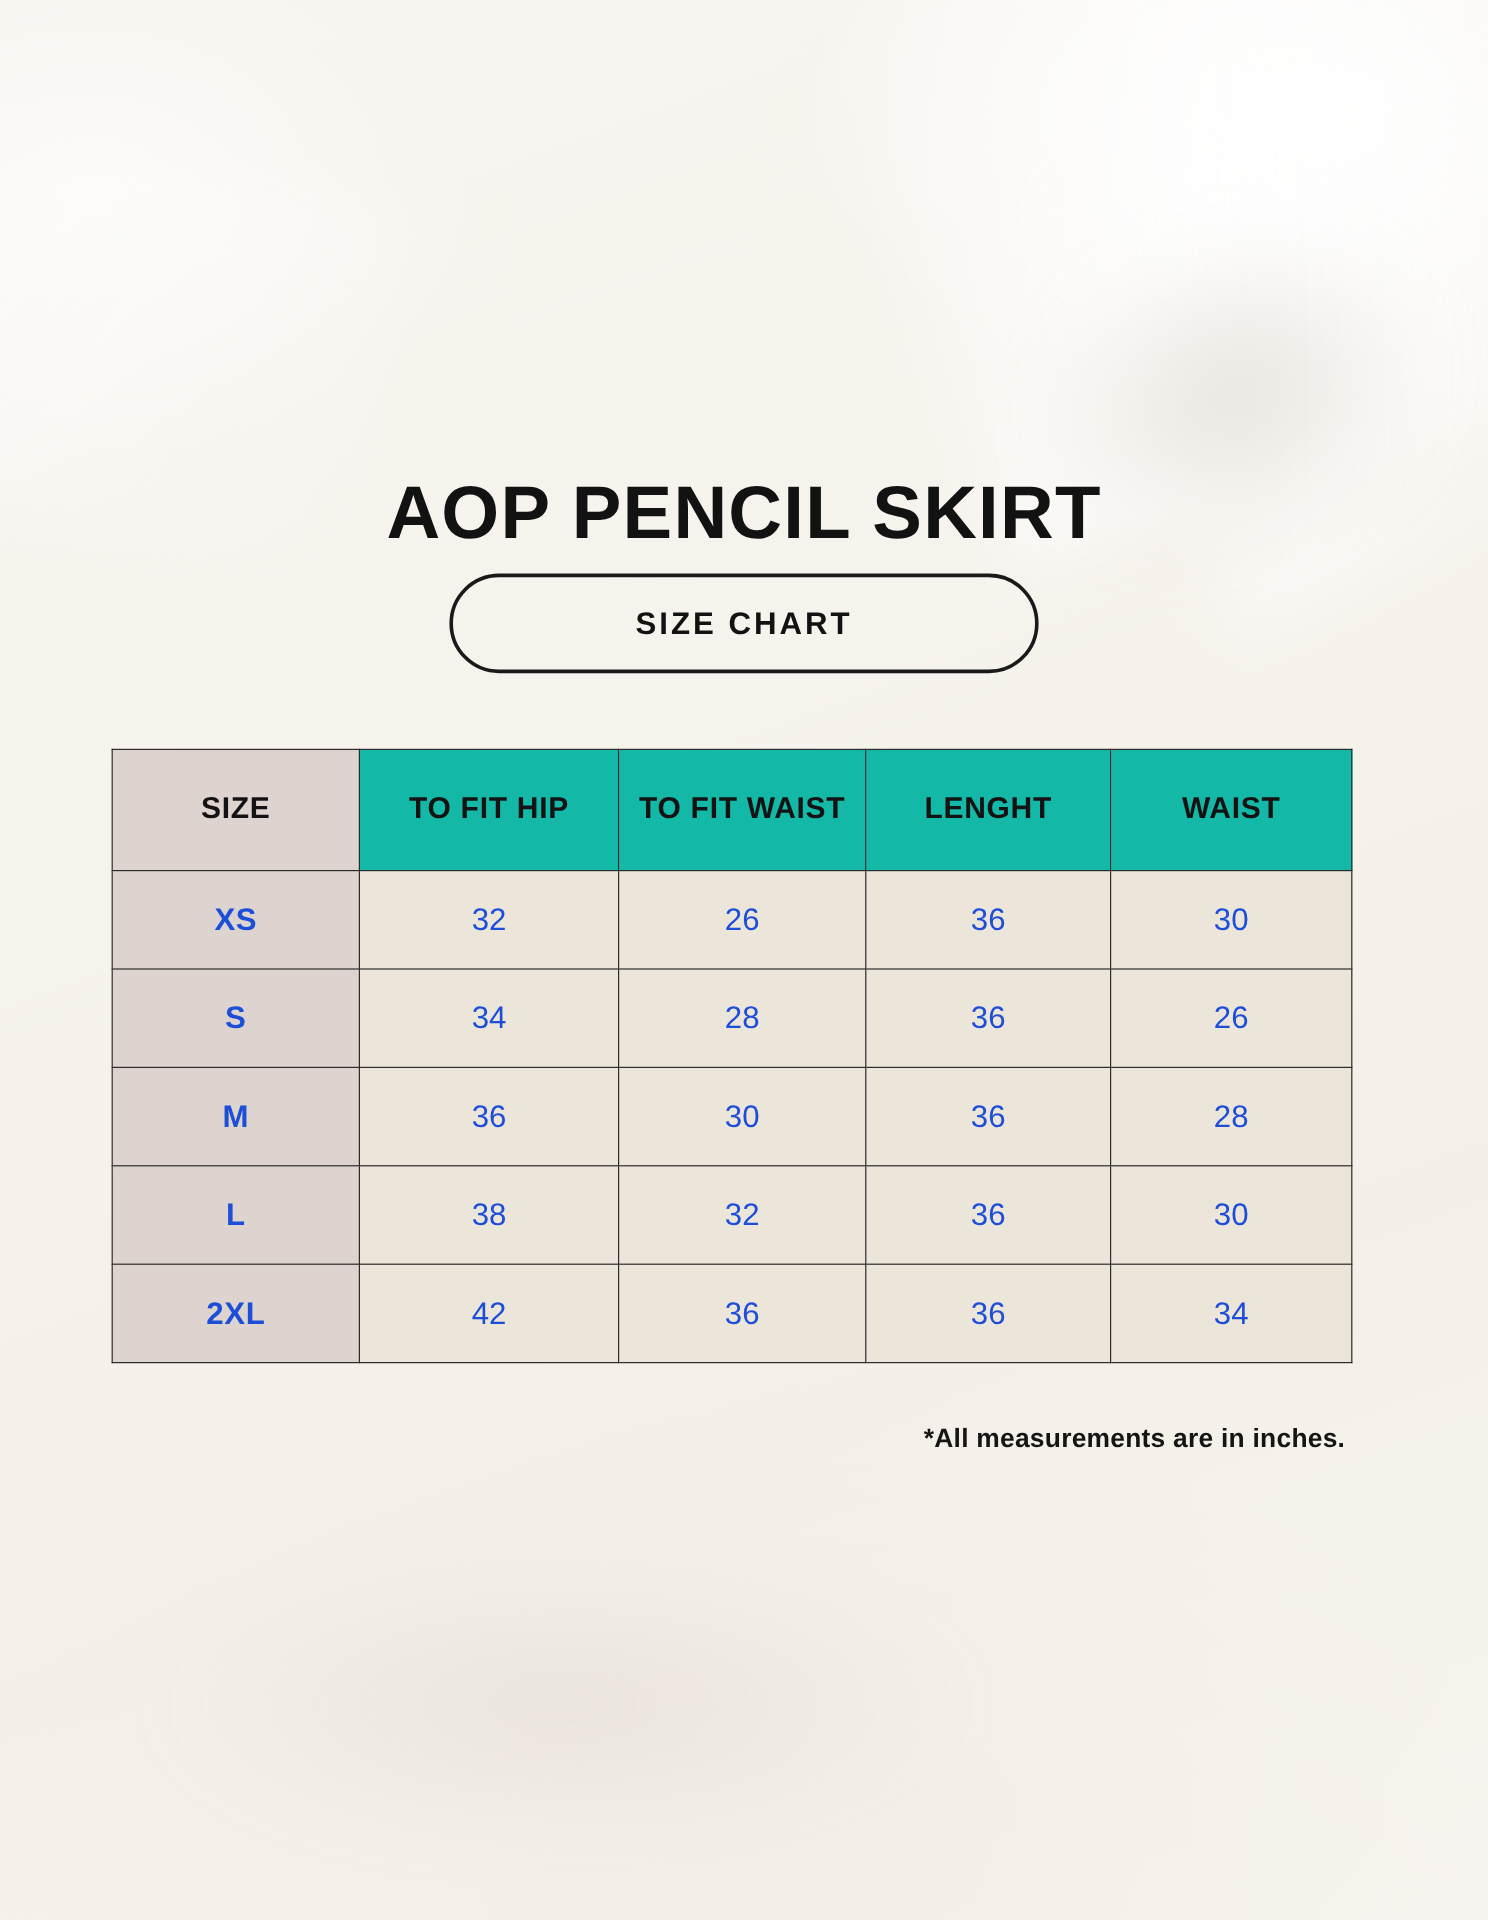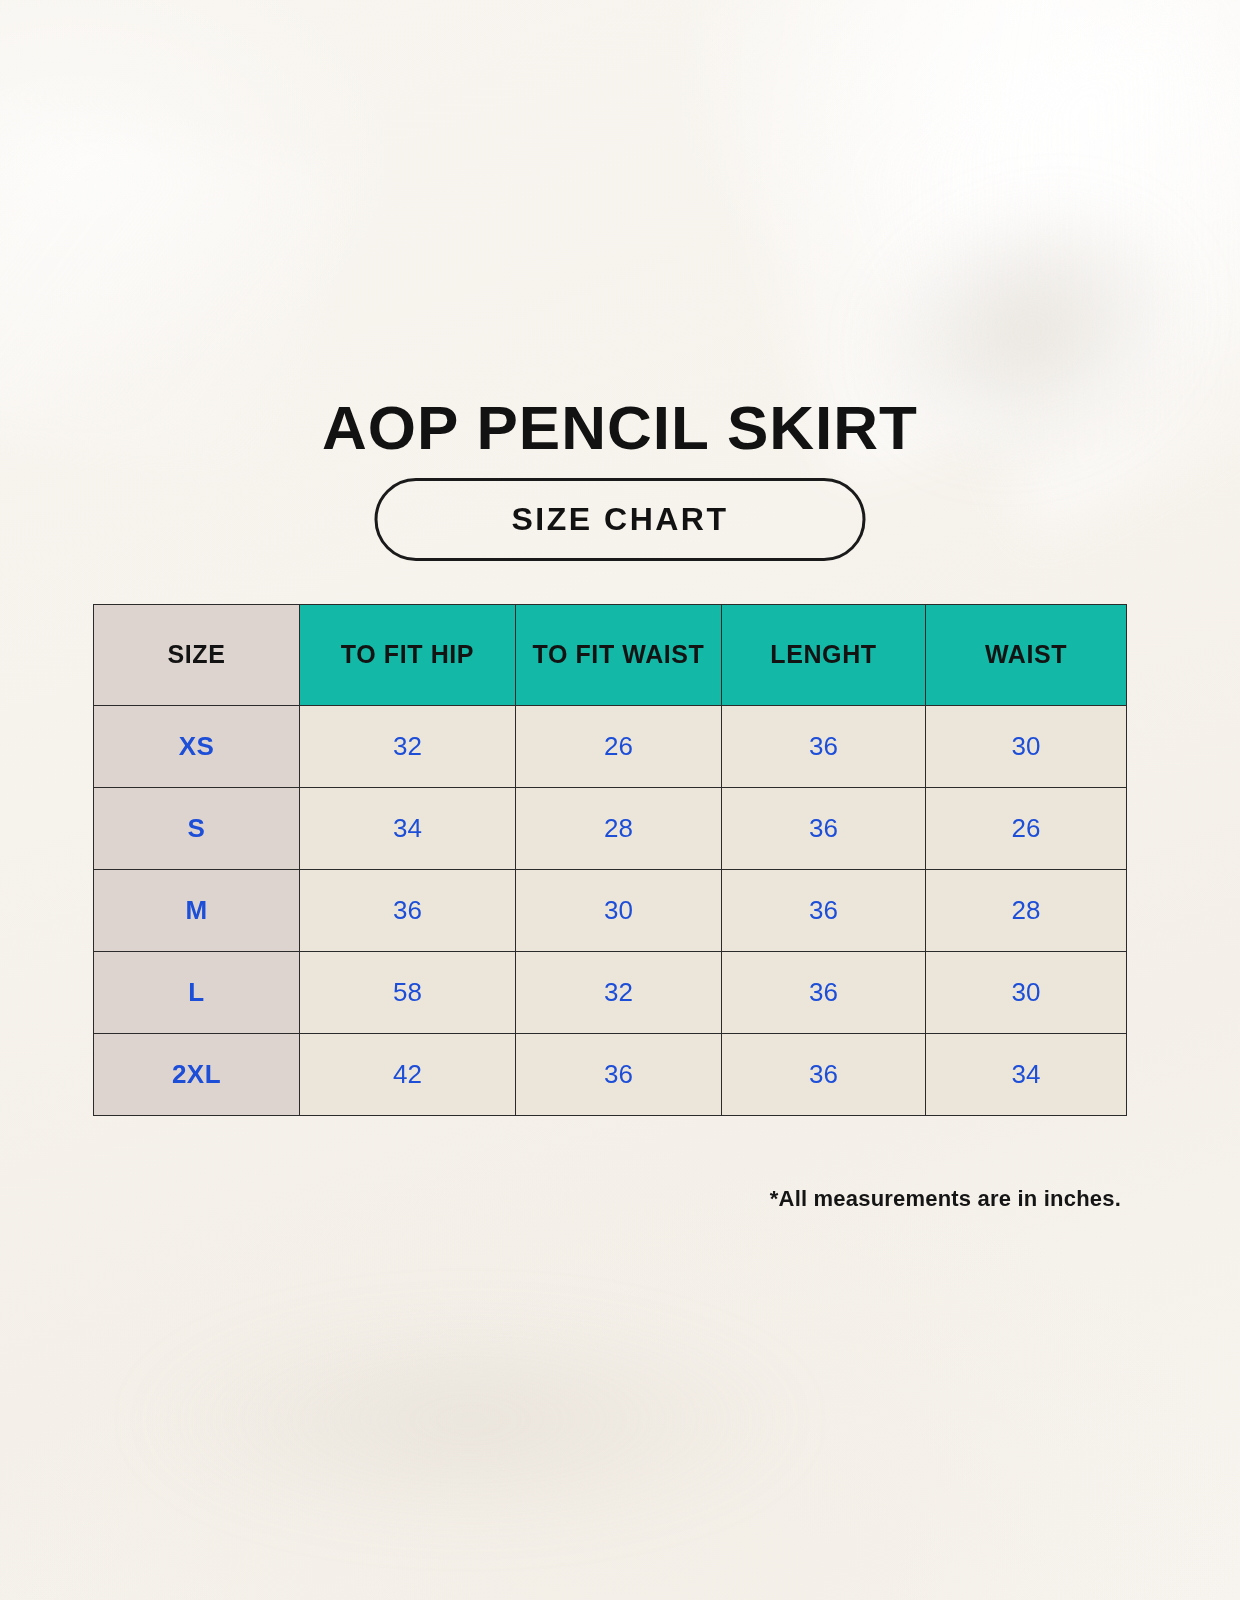--- a/index.html
+++ b/index.html
@@ -91,30 +91,30 @@
     width: 485px;
     height: 77px;
     border: 3px solid #1a1a1a;
     border-radius: 42px;
     display: flex;
     align-items: center;
     justify-content: center;
     background: transparent;
   }
   .subtitle-pill span {
-    font-size: 32px;
+    font-size: 26px;
     font-weight: 700;
     letter-spacing: 2.5px;
     color: #121212;
   }
 
   .table-wrap {
     position: absolute;
     left: 93px;
-    top: 604px;
+    top: 624px;
     width: 1028px;
   }
   table.size-chart {
     border-collapse: collapse;
     width: 1028px;
     table-layout: fixed;
   }
   table.size-chart th,
   table.size-chart td {
     border: 1.5px solid #2b2b2b;
@@ -212,21 +212,21 @@
         </tr>
         <tr>
           <td class="size-cell">M</td>
           <td>36</td>
           <td>30</td>
           <td>36</td>
           <td>28</td>
         </tr>
         <tr>
           <td class="size-cell">L</td>
-          <td>58</td>
+          <td>38</td>
           <td>32</td>
           <td>36</td>
           <td>30</td>
         </tr>
         <tr>
           <td class="size-cell">2XL</td>
           <td>42</td>
           <td>36</td>
           <td>36</td>
           <td>34</td>

